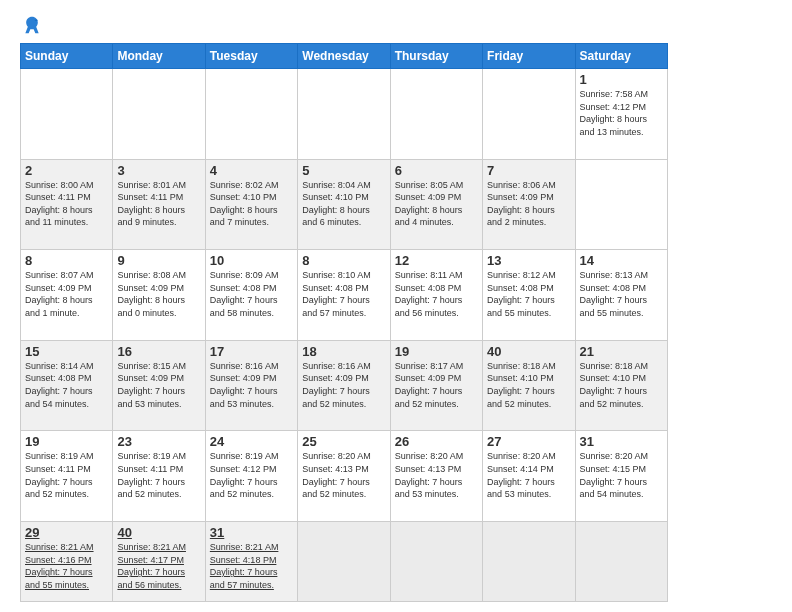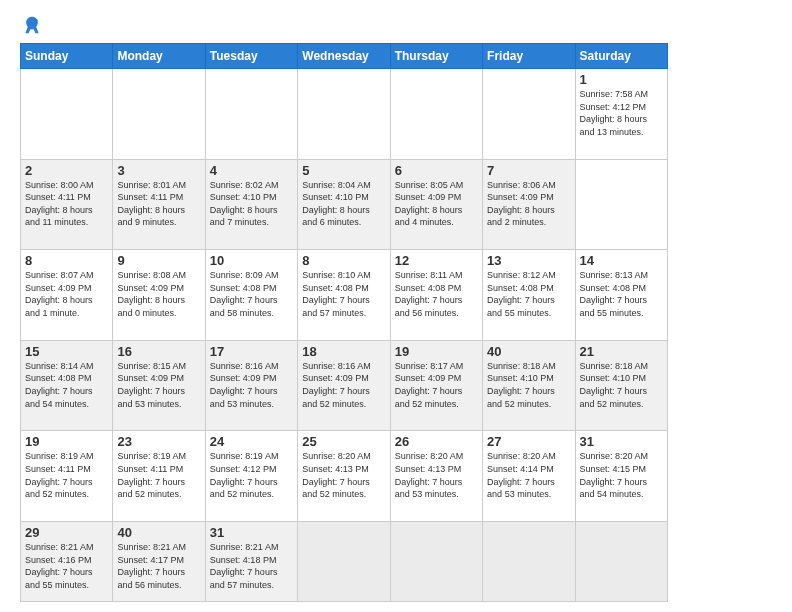--- a/index.html
+++ b/index.html
@@ -80,20 +80,21 @@
       border: 1px solid #ccc;
       vertical-align: top;
       padding: 3px 4px;
       font-size: 9.5px;
       color: #333;
       background: #fff;
       height: 85px;
     }
     .calendar tr:last-child td {
       height: 75px;
+      text-decoration: underline;
     }
     .day-num {
       font-size: 13px;
       font-weight: bold;
       color: #333;
       display: block;
       margin-bottom: 1px;
     }
     .day-info {
       font-size: 9px;

